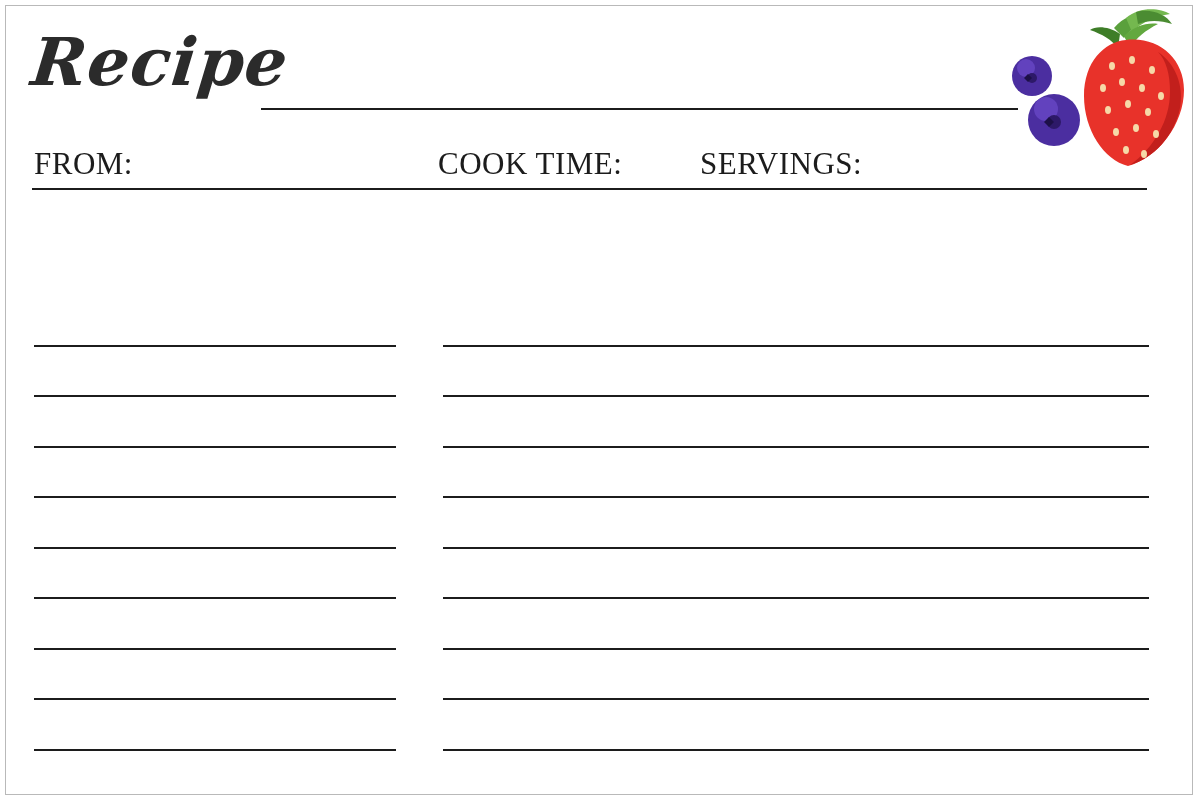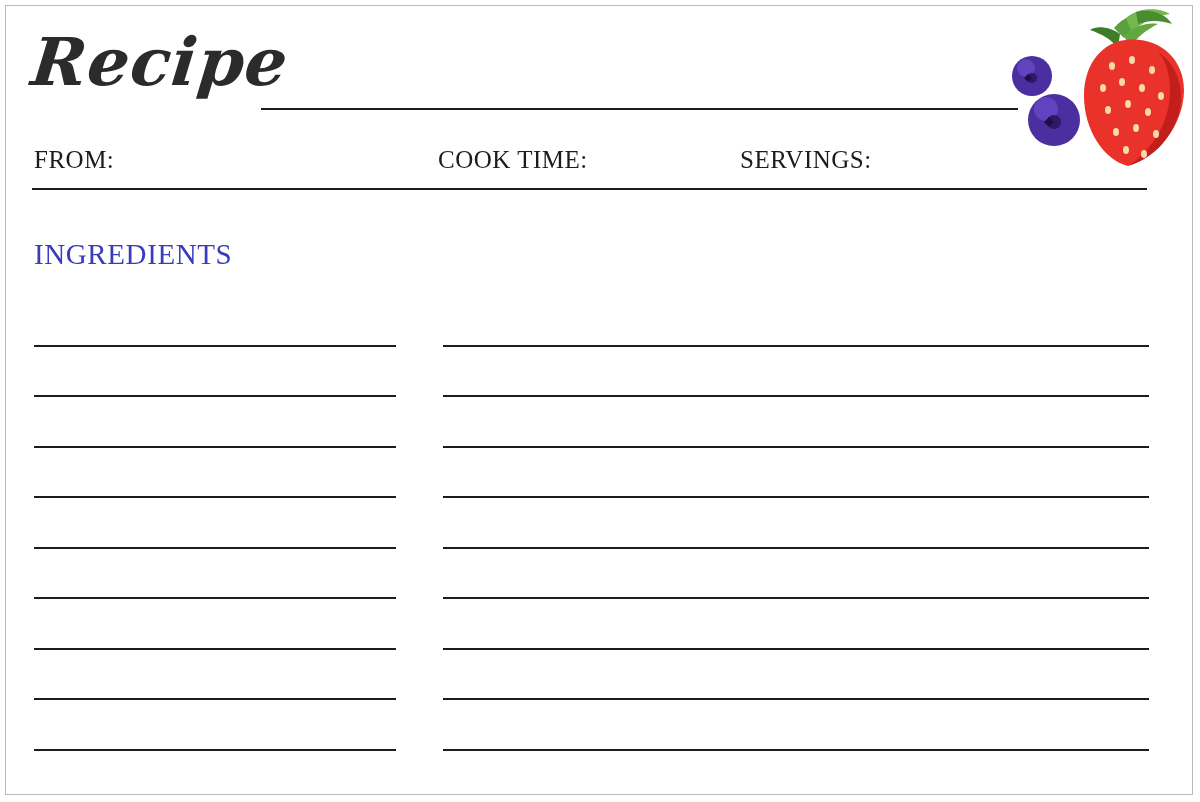--- a/index.html
+++ b/index.html
@@ -59,28 +59,28 @@
     position: absolute;
     left: 0;
     top: 140px;
     width: 100%;
     height: 48px;
   }
   .meta-label {
     position: absolute;
     top: 0;
     font-family: "Liberation Serif", serif;
-    font-size: 25px;
+    font-size: 31px;
     letter-spacing: 0.5px;
     color: #1c1c1c;
     white-space: nowrap;
   }
   .meta-from     { left: 28px; }
   .meta-cooktime { left: 432px; }
-  .meta-servings { left: 734px; text-align: center; }
+  .meta-servings { left: 694px; text-align: center; }
   .meta-rule {
     position: absolute;
     left: 26px;
     top: 42px;
     width: 1115px;
     border-bottom: 2px solid #1c1c1c;
   }
 
   
   .col-heading {
@@ -177,21 +177,20 @@
     </svg>
   </div>
 
   <div class="meta-row">
     <div class="meta-label meta-from">FROM:</div>
     <div class="meta-label meta-cooktime">COOK TIME:</div>
     <div class="meta-label meta-servings">SERVINGS:</div>
     <div class="meta-rule"></div>
   </div>
 
-  <div class="col-heading heading-ingredients">INGREDIENTS</div>
 
   <div class="lines-col lines-left">
     <div class="line"></div>
     <div class="line"></div>
     <div class="line"></div>
     <div class="line"></div>
     <div class="line"></div>
     <div class="line"></div>
     <div class="line"></div>
     <div class="line"></div>

